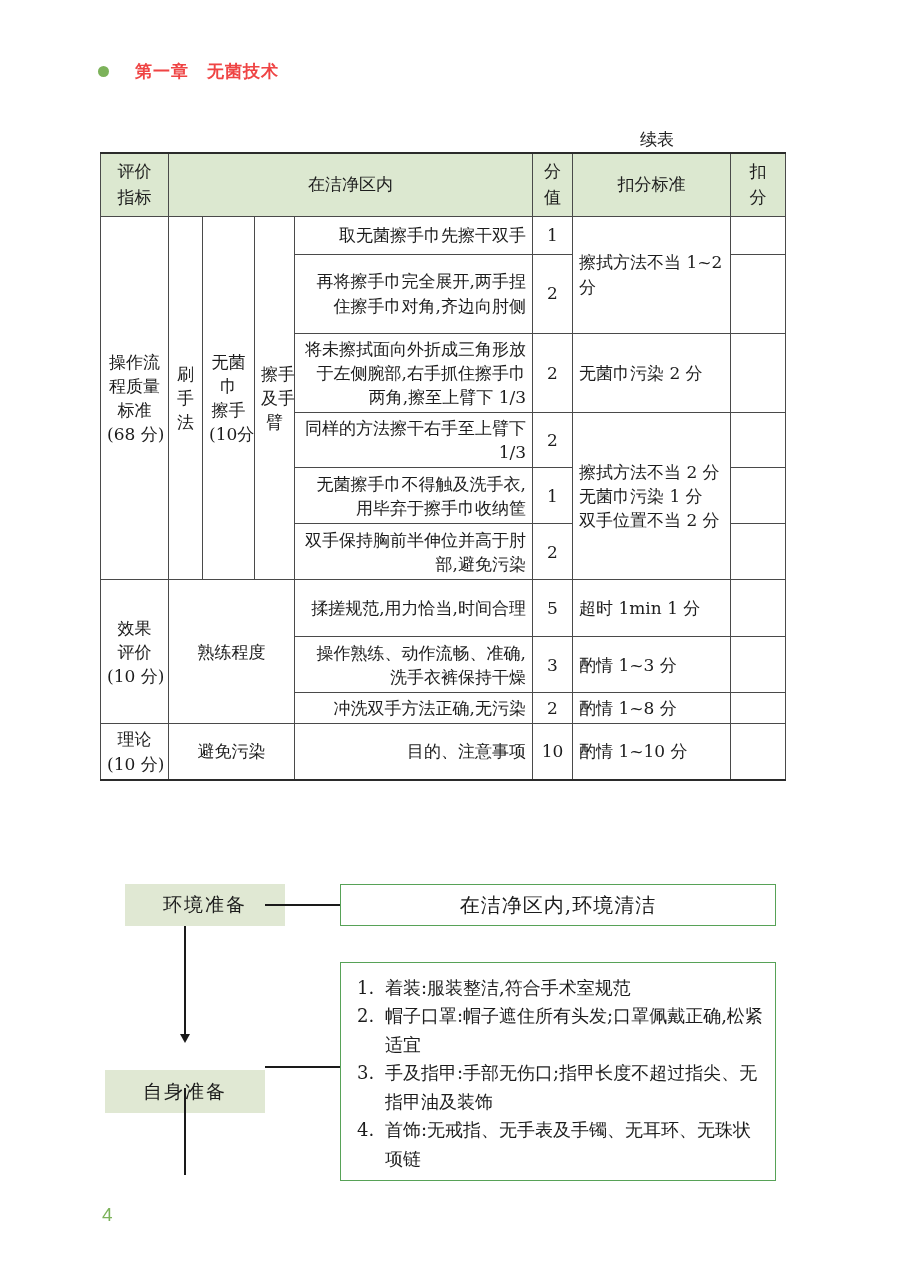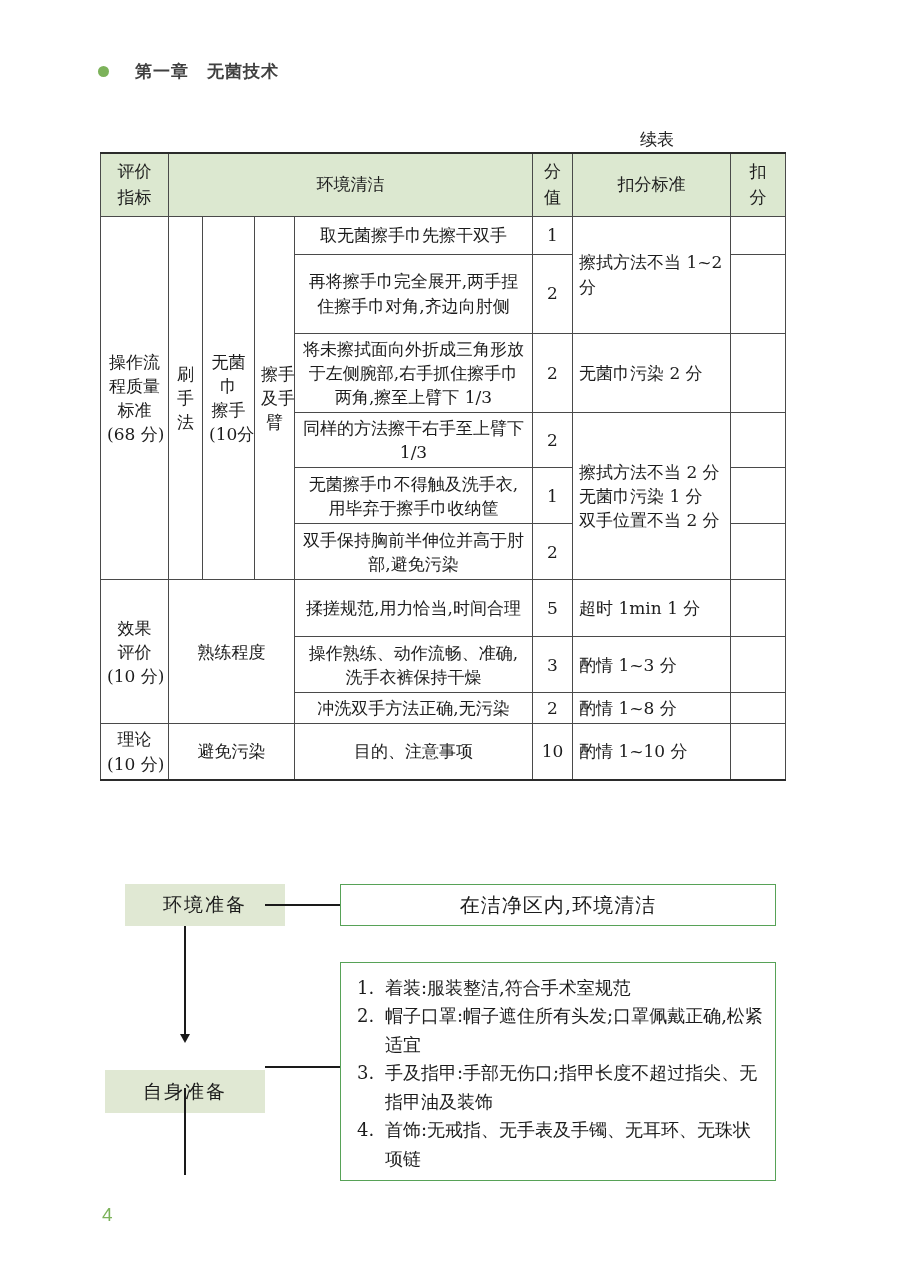--- a/index.html
+++ b/index.html
@@ -2,35 +2,35 @@
 <html lang="zh"><head>
 <meta charset="utf-8">
 <style>
   html,body{margin:0;padding:0;background:#ffffff;}
   #page{position:relative;width:900px;height:1282px;background:#ffffff;overflow:hidden;
         font-family:"DejaVu Serif","Liberation Serif",serif;color:#1c1c1c;}
 
   
   .chapter{position:absolute;left:98px;top:60px;display:flex;align-items:center;
            font-family:"Liberation Sans","DejaVu Sans",sans-serif;
-           color:#404040;font-size:17px;font-weight:bold;letter-spacing:1px;}
+           color:#ef4444;font-size:17px;font-weight:bold;letter-spacing:1px;}
   .bullet{width:11px;height:11px;border-radius:50%;background:#7cb25a;margin-right:26px;}
 
   .continued{position:absolute;left:640px;top:128px;width:140px;
              font-size:17px;color:#222;}
 
   
   table.eval{position:absolute;left:100px;top:152px;width:685px;border-collapse:collapse;
              table-layout:fixed;font-size:17px;
              border-top:2.4px solid #2b2b2b;border-bottom:2.4px solid #2b2b2b;}
   table.eval td,table.eval th{border:1px solid #4a4a4a;padding:3px 6px;font-weight:normal;
              vertical-align:middle;line-height:1.42;overflow:hidden;}
   table.eval thead th{background:#dce8d0;text-align:center;line-height:1.5;}
   .vcell{text-align:center;white-space:pre;line-height:1.6;padding:2px 0;}
-  .ccell{text-align:center;padding:4px 6px 4px 9px;}
+  .ccell{text-align:right;padding:4px 6px 4px 9px;}
   .scell{text-align:center;}
   .dcell{text-align:left;padding-left:12px;}
   .pre{white-space:pre-line;}
   .d3{line-height:1.72;}
 
   
   .section-title{position:absolute;left:132px;top:810px;
                  font-family:"Liberation Sans","DejaVu Sans",sans-serif;
                  font-size:22px;font-weight:bold;color:#3ca04b;letter-spacing:1px;}
 
@@ -73,21 +73,21 @@
         <col style="width:40px">
       <col style="width:238px">
         <col style="width:40px">
         <col style="width:158px">
         <col style="width:55px">
     </colgroup>
     <thead>
       <tr style="height:63px">
         <th class="pre">评价
 指标</th>
-        <th colspan="4">环境清洁</th>
+        <th colspan="4">在洁净区内</th>
         <th class="pre">分
 值</th>
         <th>扣分标准</th>
         <th class="pre">扣
 分</th>
       </tr>
     </thead>
     <tbody>
       <tr style="height:38px">
         <td class="vcell" rowspan="6">操作流

